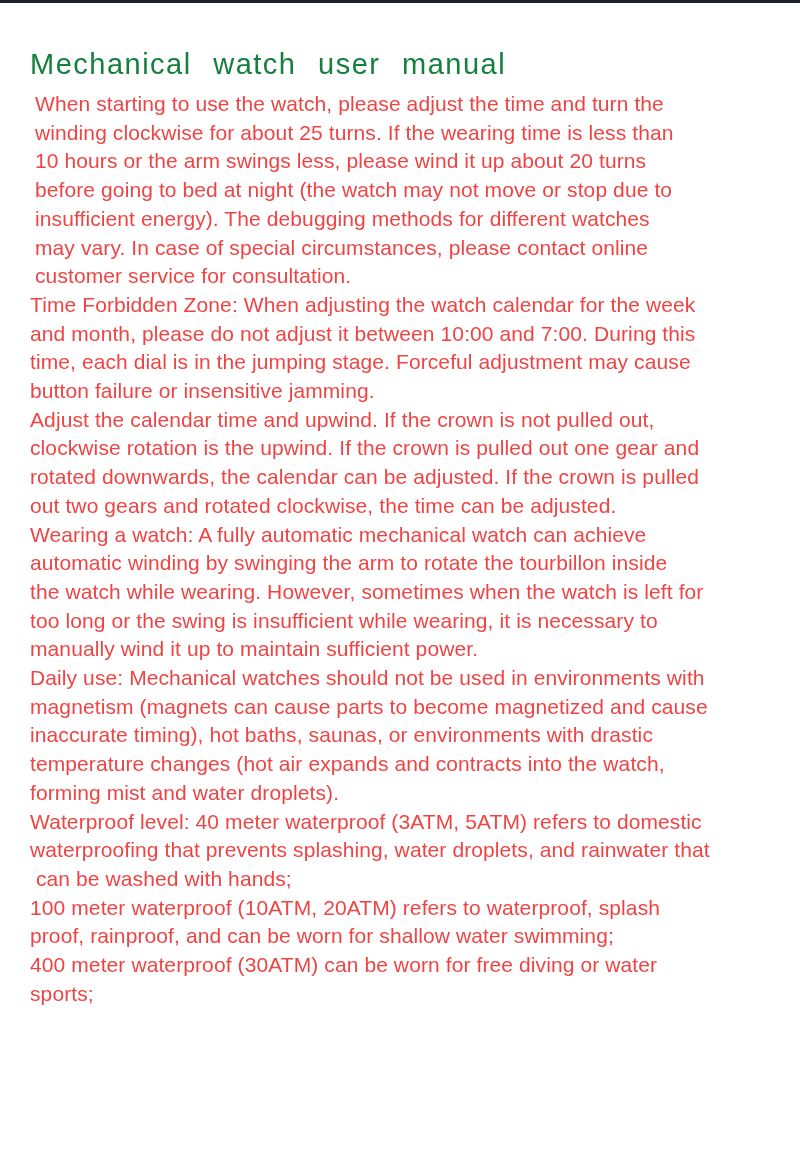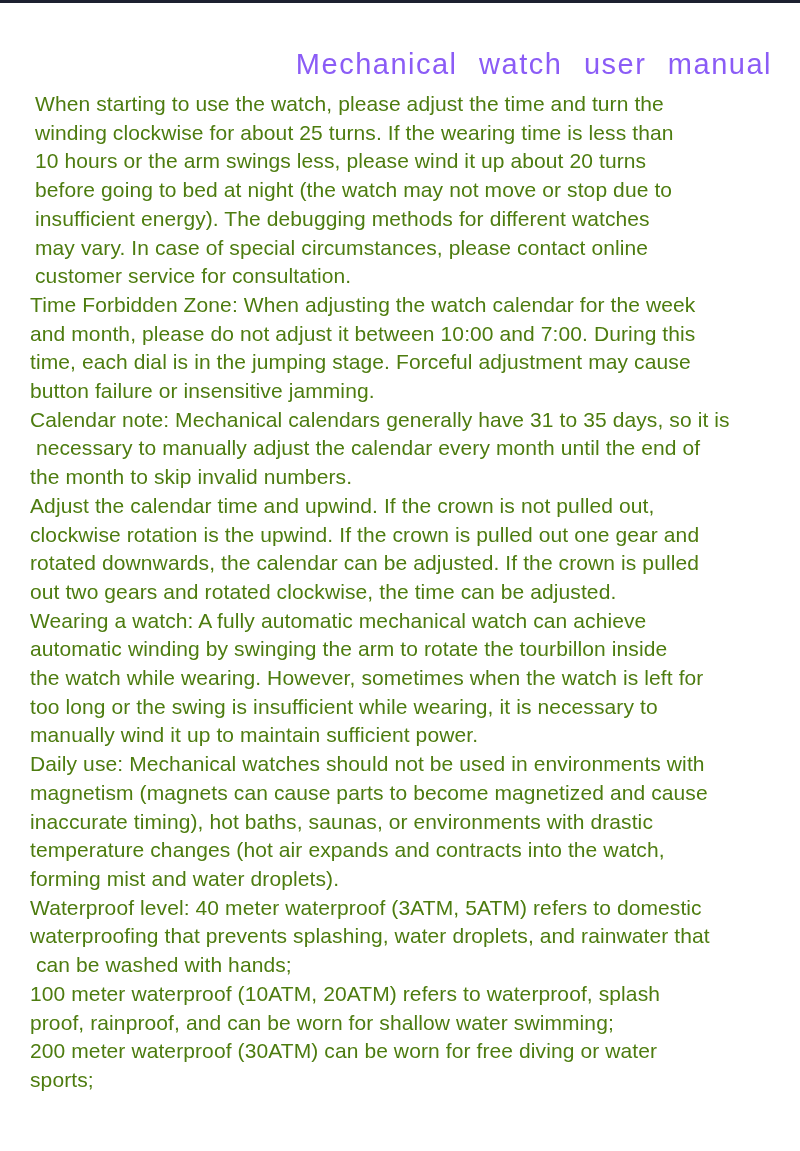--- a/index.html
+++ b/index.html
@@ -19,34 +19,34 @@
     top: 0; left: 0;
     width: 100%;
     height: 3px;
     background: #1c2030;
   }
   .page {
     padding: 46px 18px 0 30px;
   }
   .doc-title {
     margin: 0 10px 8px 0;
-    text-align: right;
+    text-align: left;
     font-size: 29px;
     line-height: 36px;
     font-weight: 500;
     letter-spacing: 1.5px;
     word-spacing: 12px;
-    color: #8b5cf6;
+    color: #15803d;
     white-space: pre;
   }
   .para {
     margin: 0;
     font-size: 21px;
     line-height: 28.7px;
-    color: #4d7c0f;
+    color: #ef4444;
     white-space: pre;
     letter-spacing: 0.1px;
   }
   .para.indented {
     padding-left: 5px;
   }
 </style>
 </head>
 <body>
 
@@ -61,23 +61,20 @@
 before going to bed at night (the watch may not move or stop due to
 insufficient energy). The debugging methods for different watches
 may vary. In case of special circumstances, please contact online
 customer service for consultation.</p>
 
   <p class="para">Time Forbidden Zone: When adjusting the watch calendar for the week
 and month, please do not adjust it between 10:00 and 7:00. During this
 time, each dial is in the jumping stage. Forceful adjustment may cause
 button failure or insensitive jamming.</p>
 
-  <p class="para">Calendar note: Mechanical calendars generally have 31 to 35 days, so it is
- necessary to manually adjust the calendar every month until the end of
-the month to skip invalid numbers.</p>
 
   <p class="para">Adjust the calendar time and upwind. If the crown is not pulled out,
 clockwise rotation is the upwind. If the crown is pulled out one gear and
 rotated downwards, the calendar can be adjusted. If the crown is pulled
 out two gears and rotated clockwise, the time can be adjusted.</p>
 
   <p class="para">Wearing a watch: A fully automatic mechanical watch can achieve
 automatic winding by swinging the arm to rotate the tourbillon inside
 the watch while wearing. However, sometimes when the watch is left for
 too long or the swing is insufficient while wearing, it is necessary to
@@ -89,15 +86,15 @@
 temperature changes (hot air expands and contracts into the watch,
 forming mist and water droplets).</p>
 
   <p class="para">Waterproof level: 40 meter waterproof (3ATM, 5ATM) refers to domestic
 waterproofing that prevents splashing, water droplets, and rainwater that
  can be washed with hands;</p>
 
   <p class="para">100 meter waterproof (10ATM, 20ATM) refers to waterproof, splash
 proof, rainproof, and can be worn for shallow water swimming;</p>
 
-  <p class="para">200 meter waterproof (30ATM) can be worn for free diving or water
+  <p class="para">400 meter waterproof (30ATM) can be worn for free diving or water
 sports;</p>
 </div>
 
 </body></html>

